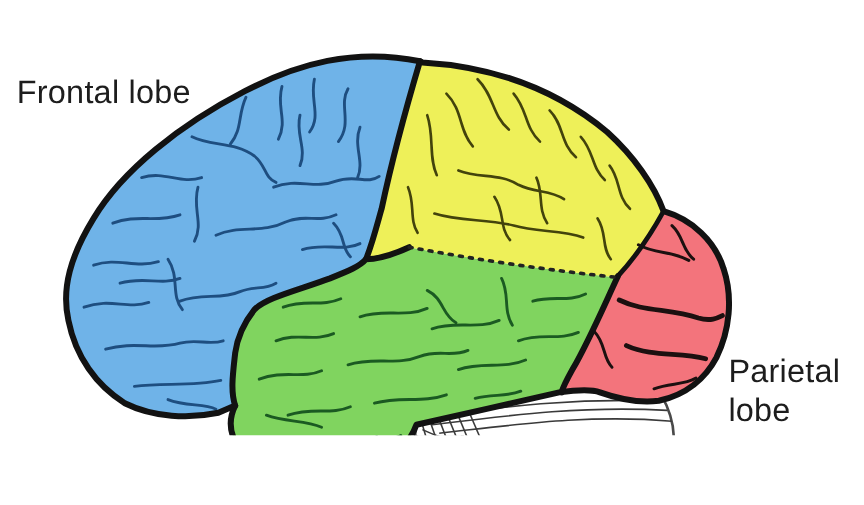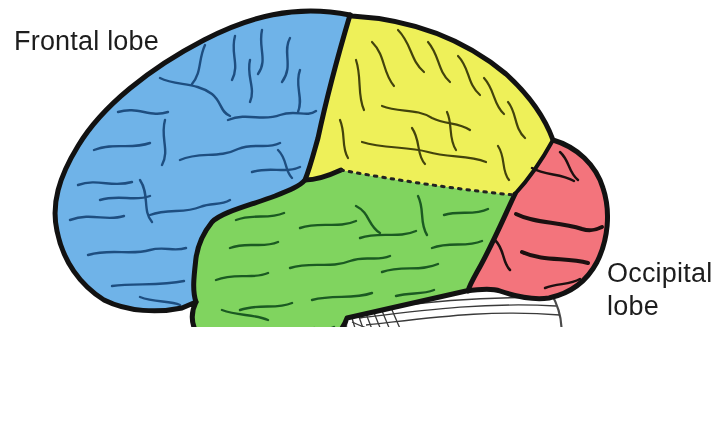--- a/index.html
+++ b/index.html
@@ -1,18 +1,18 @@
 <!DOCTYPE html>
 <html><head>
 <meta charset="utf-8">
 <style>
   html,body{margin:0;padding:0;background:#ffffff;}
   .canvas{
     position:relative;width:720px;height:327px;background:#ffffff;
-    overflow:hidden;font-family:"Liberation Sans",sans-serif;
+    overflow:hidden;font-family:"Liberation Sans",sans-serif;margin-top:36px;
   }
   .canvas svg{position:absolute;left:0;top:0;}
   .lobe-label{
     position:absolute;font-size:27px;line-height:1.2;color:#1d1d1d;
     letter-spacing:.2px;white-space:nowrap;
   }
   .lobe-label.wrap{white-space:normal;width:112px;line-height:1.22;}
   #lblFrontal{left:14px;top:25px;}
   #lblParietal{left:534px;top:31px;}
   #lblOccipital{left:607px;top:257px;}
@@ -139,14 +139,14 @@
 
     <path class="bnd" stroke-width="5" d="M 350,15 C 295,4 248,17 204,40 C 150,68 102,106 78,146 C 59,177 51,204 57,231 C 63,261 80,285 104,300 C 128,312 158,313 182,308 L 196,302 C 191,312 191,322 196,332 C 205,348 228,357 252,359 C 278,361 298,358 312,352 C 330,345 342,332 347,318 C 385,309 428,300 466,291 C 480,289 492,288 500,291 C 517,297 534,300 549,298 C 572,293 588,279 597,262 C 608,240 611,212 603,188 C 596,165 577,147 553,140 C 545,118 528,94 506,74 C 470,44 420,20 352,16 Z" stroke="#121212"></path>
     <path class="bnd" stroke-width="5" d="M 350,15 C 339,52 327,96 318,138 C 314,152 310,168 305,180" stroke="#121212"></path>
     <path class="bnd" stroke-width="5" d="M 341,170 C 328,176 316,180 305,180 C 300,186 290,190 275,196 C 248,206 222,212 212,222 C 204,232 198,244 196,258 C 194,276 192,290 196,302" stroke="#121212"></path>
     <path class="bnd" stroke-width="4" d="M 553,140 C 542,160 528,180 515,194" stroke="#121212"></path>
     <path class="bnd" stroke-width="5" d="M 515,194 C 505,215 491,248 477,272 C 472,281 469,287 468,291" stroke="#121212"></path>
     <path class="bnd" stroke-width="3" stroke-dasharray="2.5 6" stroke-linecap="butt" d="M 341,170 C 395,180 455,189 513,195" stroke="#222222"></path>
   </svg>
 
   <div class="lobe-label" id="lblFrontal">Frontal lobe</div>
-  <div class="lobe-label wrap" id="lblOccipital">Occipital lobe</div>
+  <div class="lobe-label wrap" id="lblOccipital">Parietal lobe</div>
 </div>
 
 </body></html>

